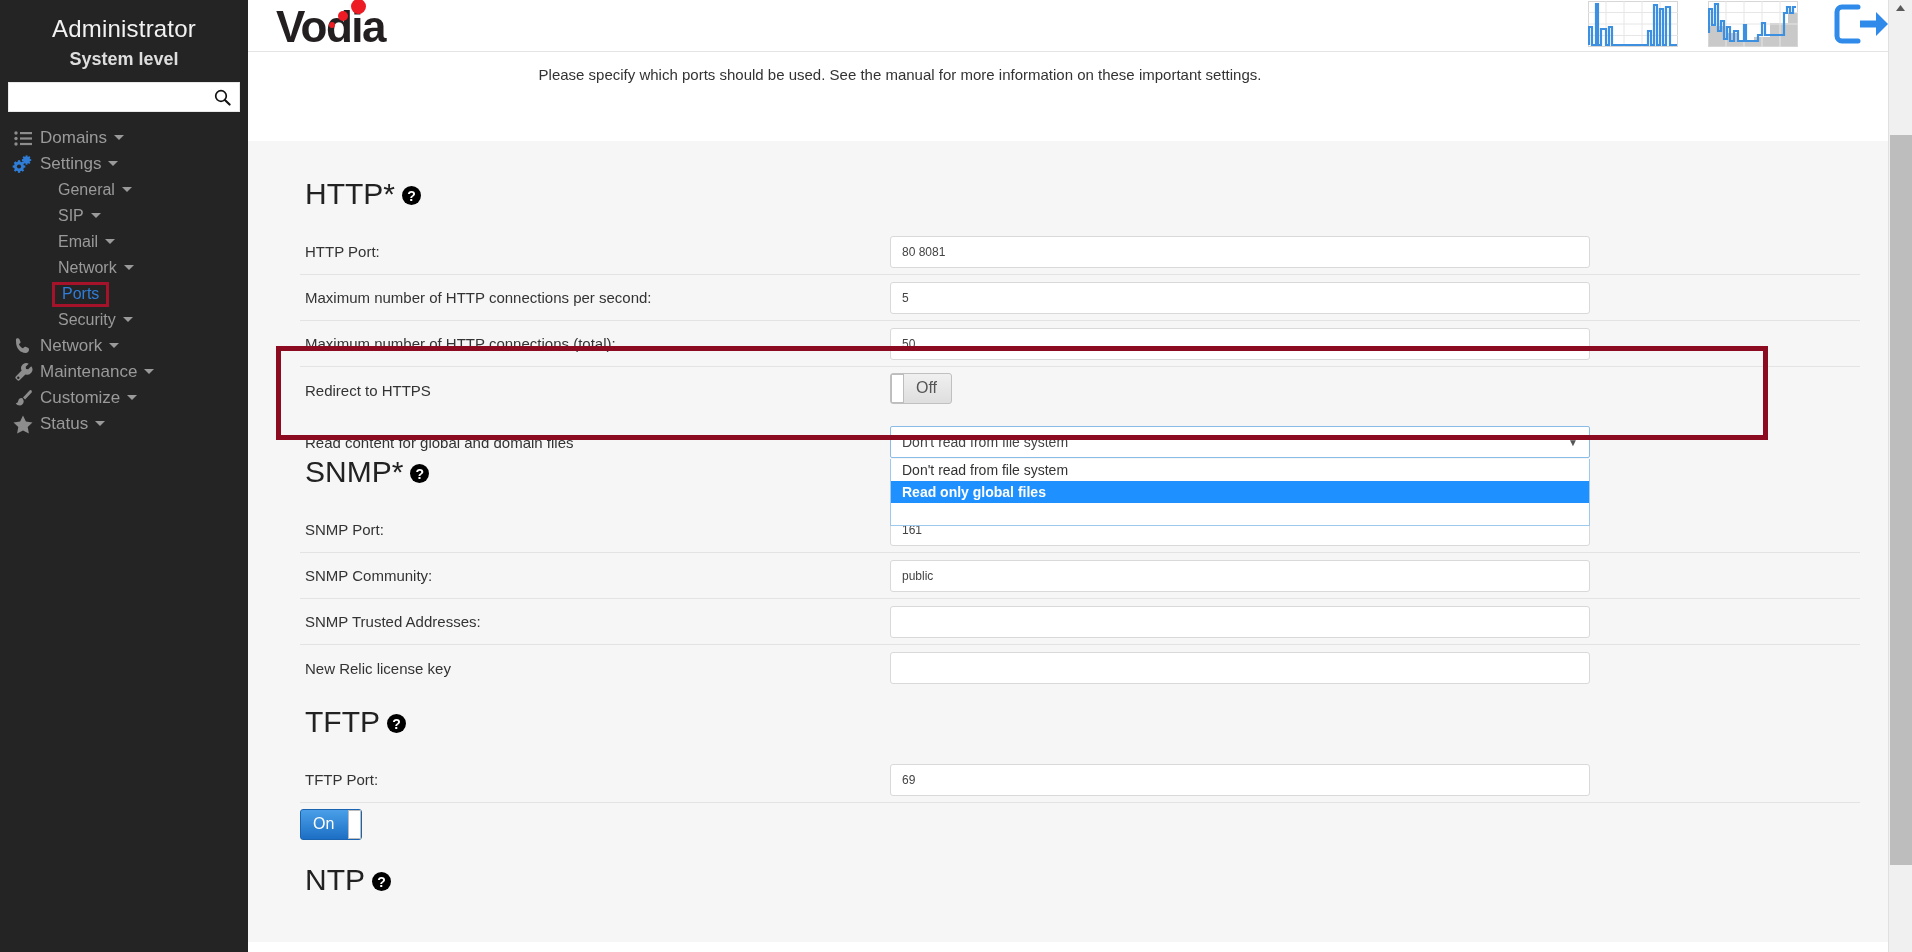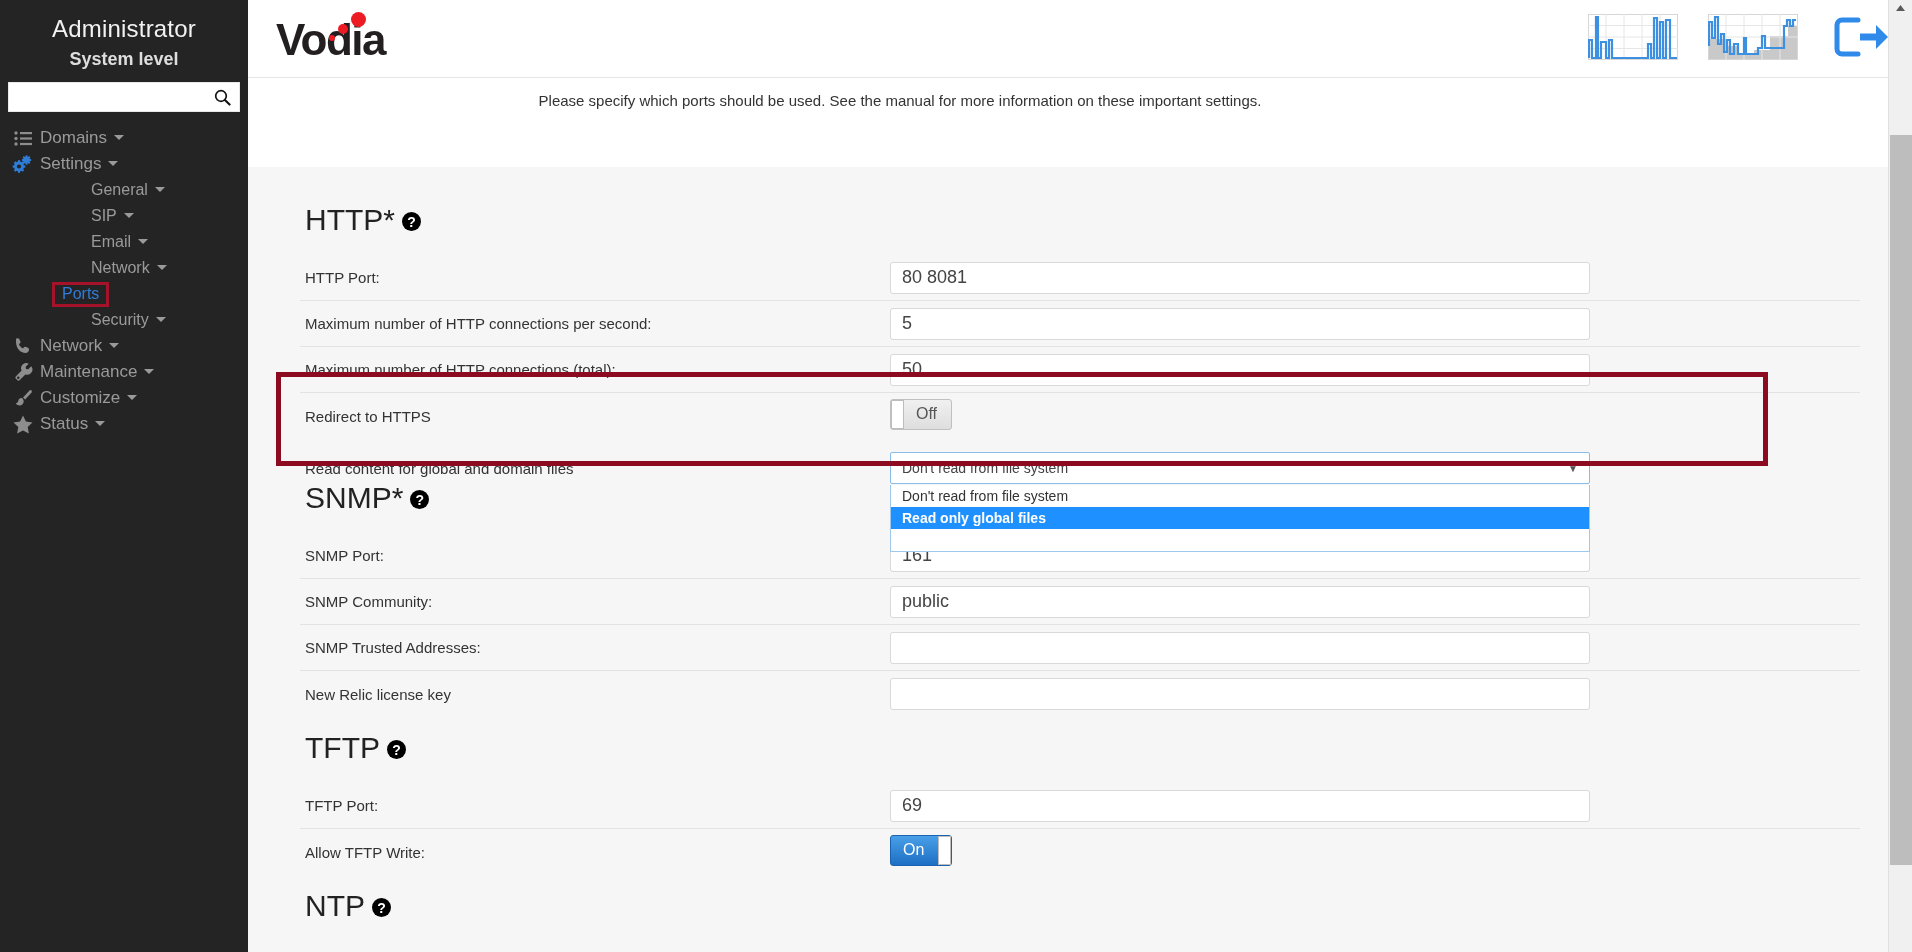--- a/index.html
+++ b/index.html
@@ -88,41 +88,41 @@
   .caret {
     display: inline-block;
     width: 0; height: 0;
     border-left: 5px solid transparent;
     border-right: 5px solid transparent;
     border-top: 5px solid #9a9a9a;
     margin-left: 7px;
     margin-bottom: 2px;
     vertical-align: middle;
   }
-  .nav-row.lvl2 { padding-left: 58px; margin-left: 33px; }
+  .nav-row.lvl2 { padding-left: 58px; }
   .nav-row.lvl3 { padding-left: 60px; }
   .nav-row.lvl2 .nav-label, .nav-row.lvl3 .nav-label { font-size: 16px; }
   .nav-row.active .nav-label { color: #2f7dd6; }
   .highlight-box {
     border: 3px solid #a5132b;
     display: inline-block;
     padding: 0px 7px 1px 7px;
     margin-left: 0px;
   }
 
   
   #main {
     flex: 1;
     height: 952px;
     position: relative;
     background: #ffffff;
     overflow: hidden;
   }
   .topbar {
-    height: 78px;
+    height: 52px;
     background: #ffffff;
     display: flex;
     align-items: center;
     justify-content: space-between;
     padding: 0 22px 0 28px;
     border-bottom: 1px solid #e4e4e4;
   }
   .logo {
     position: relative;
     font-size: 44px;
@@ -204,21 +204,21 @@
     padding-left: 5px;
   }
   .row-field { flex: 1; max-width: 700px; }
   .row-field input[type=text] {
     width: 100%;
     height: 32px;
     border: 1px solid #d9d9d9;
     border-radius: 3px;
     background: #fff;
     padding: 0 11px;
-    font-size: 18px;
+    font-size: 12px;
     color: #444;
     outline: none;
     font-family: "Liberation Sans", sans-serif;
   }
 
   
   .toggle {
     width: 62px; height: 31px;
     border-radius: 3px;
     position: relative;
@@ -618,21 +618,20 @@
       </h2>
 
       <div class="row">
         <div class="row-label">TFTP Port:</div>
         <div class="row-field">
           <input type="text" value="69" style="">
         </div>
       </div>
 
       <div class="row no-line">
-        <div class="row-label">Allow TFTP Write:</div>
         <div class="row-field">
           <span class="toggle on">
             <span class="txt">On</span>
             <span class="knob"></span>
           </span>
         </div>
       </div>
 
       <h2 class="section tight" style="margin-top:14px;">
         <span>NTP</span>

